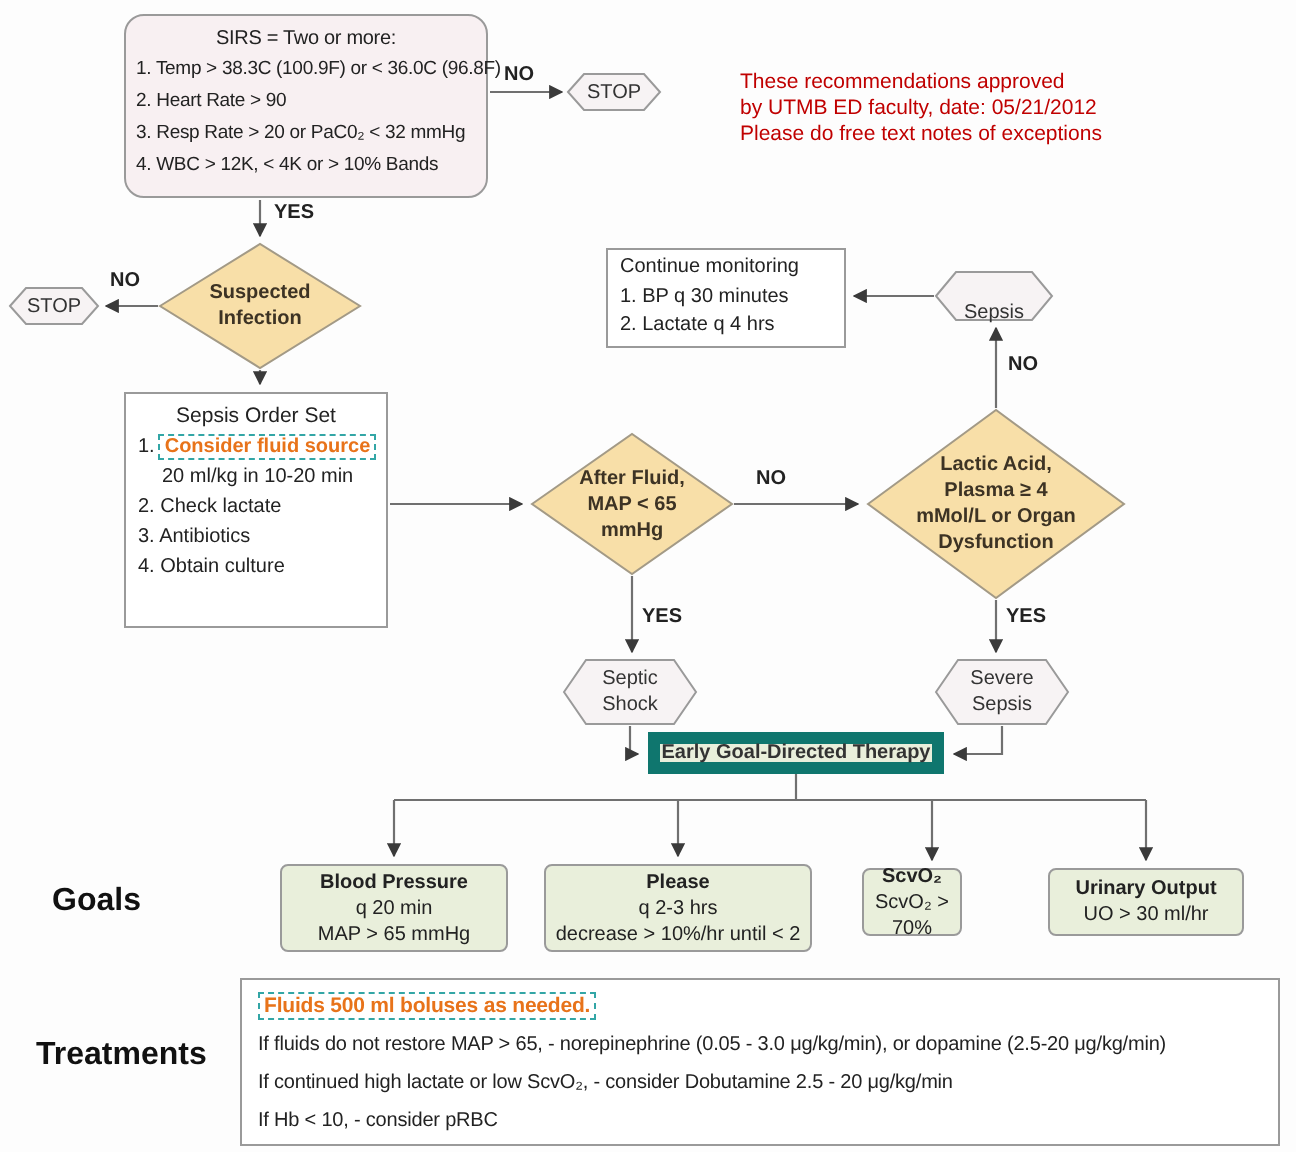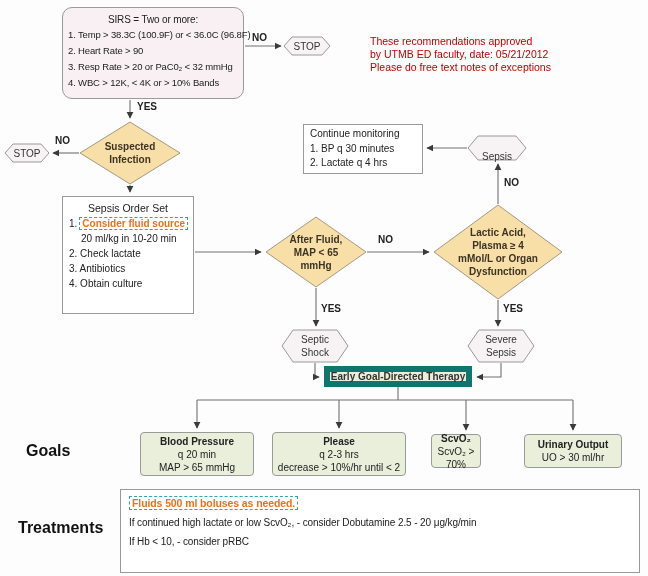--- a/index.html
+++ b/index.html
@@ -179,17 +179,18 @@
     <div>UO &gt; 30 ml/hr</div>
   </div>
 
   <div class="heading" style="left:26px; top:442px">Goals</div>
   <div class="heading" style="left:18px; top:519px">Treatments</div>
 
   <div class="box treat">
     <div class="row">
       <span class="hl">Fluids 500 ml boluses as needed.</span>
     </div>
+    <div class="row">If fluids do not restore MAP &gt; 65, - norepinephrine (0.05 - 3.0 μg/kg/min), or dopamine (2.5-20 μg/kg/min)</div>
     <div class="row">If continued high lactate or low ScvO₂, - consider Dobutamine 2.5 - 20 μg/kg/min</div>
     <div class="row">If Hb &lt; 10, - consider pRBC</div>
   </div>
 
 </div>
 
 </body></html>

